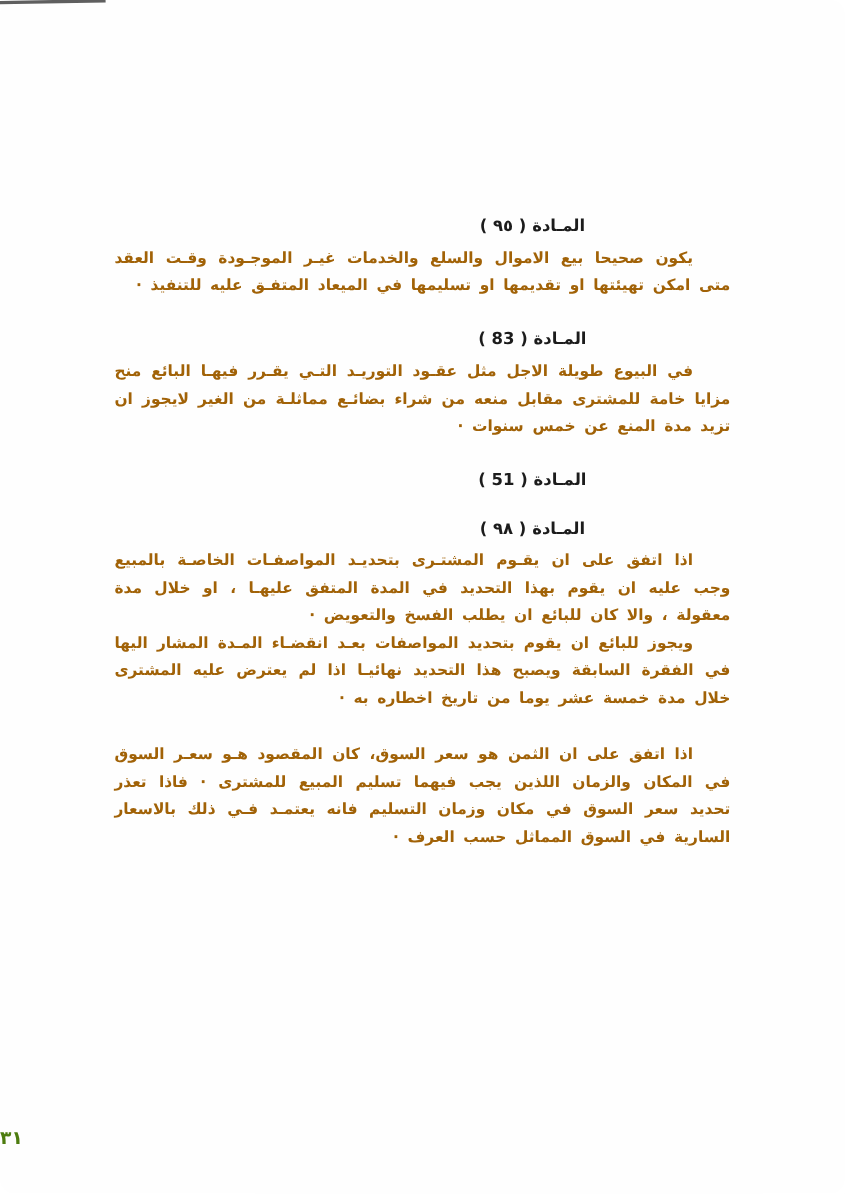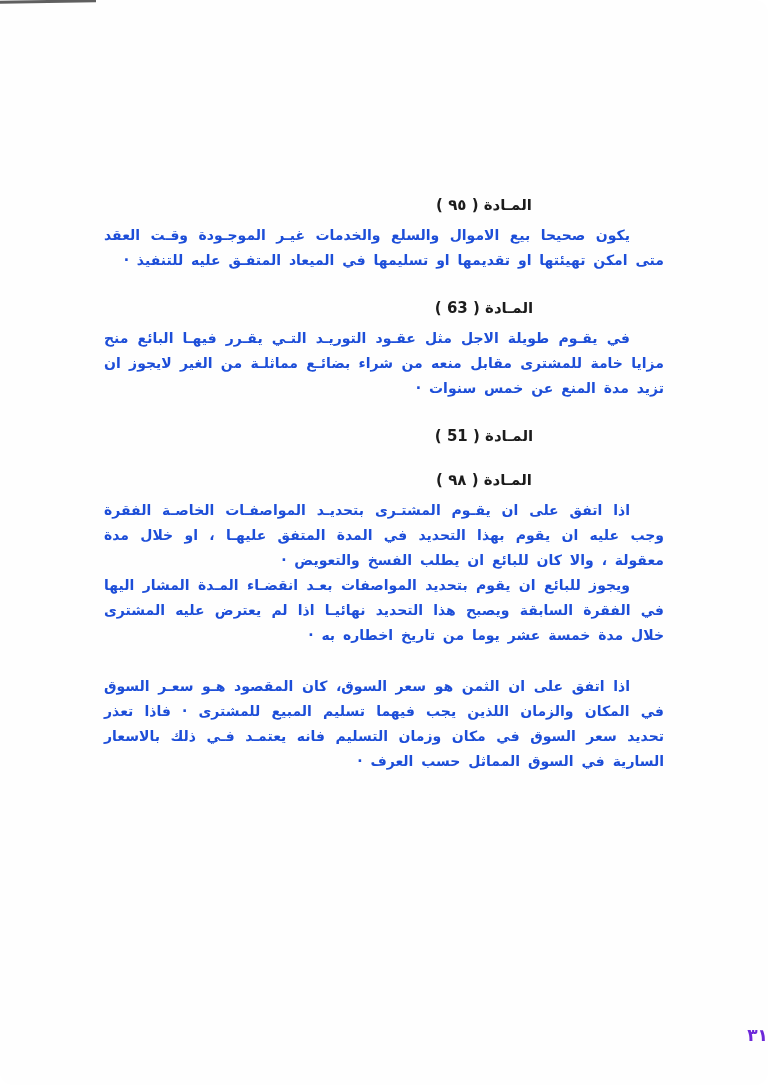--- a/index.html
+++ b/index.html
@@ -50,58 +50,58 @@
     white-space: nowrap;
   }
   .article-paragraph {
     margin: 0;
     font-size: 14px;
     font-weight: bold;
     line-height: 25px;
     text-align: justify;
     text-indent: 34px;
     word-spacing: 3px;
-    color: #1d4ed8;
+    color: #a16207;
   }
   .page-number {
     position: absolute;
     bottom: 40px;
     left: 0;
     right: 0;
-    text-align: right;
+    text-align: left;
     font-size: 17px;
     font-weight: bold;
-    color: #6d28d9;
+    color: #4d7c0f;
   }
 </style>
 </head>
 <body>
 
 <div class="page">
   <div class="scan-mark-top"></div>
 
   <div class="content">
 
     <section class="article">
       <h2 class="article-title">المـادة ( ٩٥ )</h2>
       <p class="article-paragraph">يكون صحيحا بيع الاموال والسلع والخدمات غيـر الموجـودة وقـت العقد متى امكن تهيئتها او تقديمها او تسليمها في الميعاد المتفـق عليه للتنفيذ ·</p>
     </section>
 
     <section class="article">
-      <h2 class="article-title">المـادة ( 63 )</h2>
-      <p class="article-paragraph">في يقـوم طويلة الاجل مثل عقـود التوريـد التـي يقـرر فيهـا البائع منح مزايا خامة للمشترى مقابل منعه من شراء بضائـع مماثلـة من الغير لايجوز ان تزيد مدة المنع عن خمس سنوات ·</p>
+      <h2 class="article-title">المـادة ( 83 )</h2>
+      <p class="article-paragraph">في البيوع طويلة الاجل مثل عقـود التوريـد التـي يقـرر فيهـا البائع منح مزايا خامة للمشترى مقابل منعه من شراء بضائـع مماثلـة من الغير لايجوز ان تزيد مدة المنع عن خمس سنوات ·</p>
     </section>
 
     <section class="article">
       <h2 class="article-title">المـادة ( 51 )</h2>
     </section>
 
     <section class="article">
       <h2 class="article-title">المـادة ( ٩٨ )</h2>
-      <p class="article-paragraph">اذا اتفق على ان يقـوم المشتـرى بتحديـد المواصفـات الخاصـة الفقرة وجب عليه ان يقوم بهذا التحديد في المدة المتفق عليهـا ، او خلال مدة معقولة ، والا كان للبائع ان يطلب الفسخ والتعويض ·</p>
+      <p class="article-paragraph">اذا اتفق على ان يقـوم المشتـرى بتحديـد المواصفـات الخاصـة بالمبيع وجب عليه ان يقوم بهذا التحديد في المدة المتفق عليهـا ، او خلال مدة معقولة ، والا كان للبائع ان يطلب الفسخ والتعويض ·</p>
       <p class="article-paragraph">ويجوز للبائع ان يقوم بتحديد المواصفات بعـد انقضـاء المـدة المشار اليها في الفقرة السابقة ويصبح هذا التحديد نهائيـا اذا لم يعترض عليه المشترى خلال مدة خمسة عشر يوما من تاريخ اخطاره به ·</p>
     </section>
 
 
     <section class="article">
       <p class="article-paragraph">اذا اتفق على ان الثمن هو سعر السوق، كان المقصود هـو سعـر السوق في المكان والزمان اللذين يجب فيهما تسليم المبيع للمشترى · فاذا تعذر تحديد سعر السوق في مكان وزمان التسليم فانه يعتمـد فـي ذلك بالاسعار السارية في السوق المماثل حسب العرف ·</p>
     </section>
 
   </div>
 

